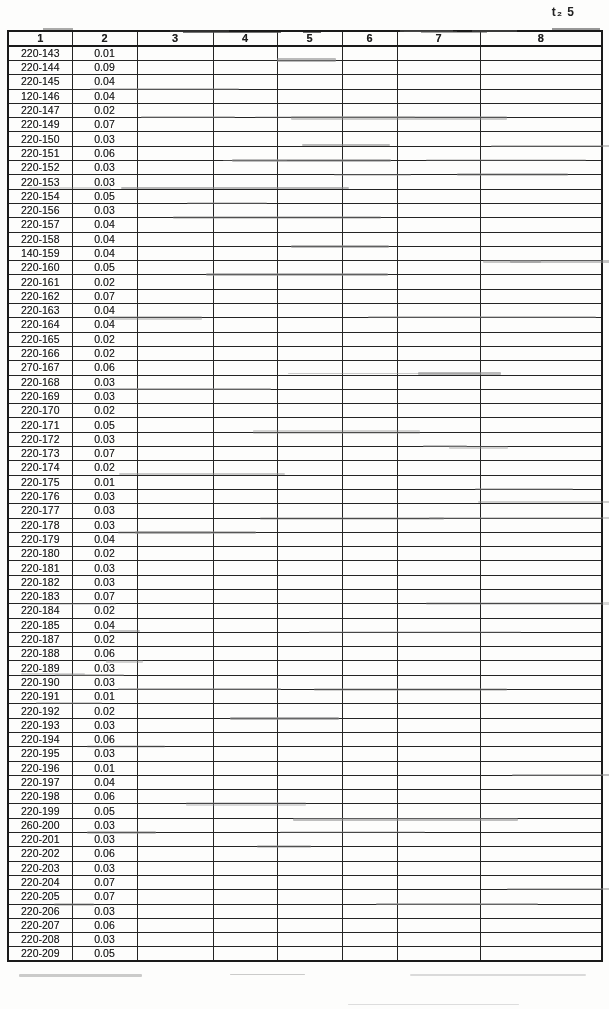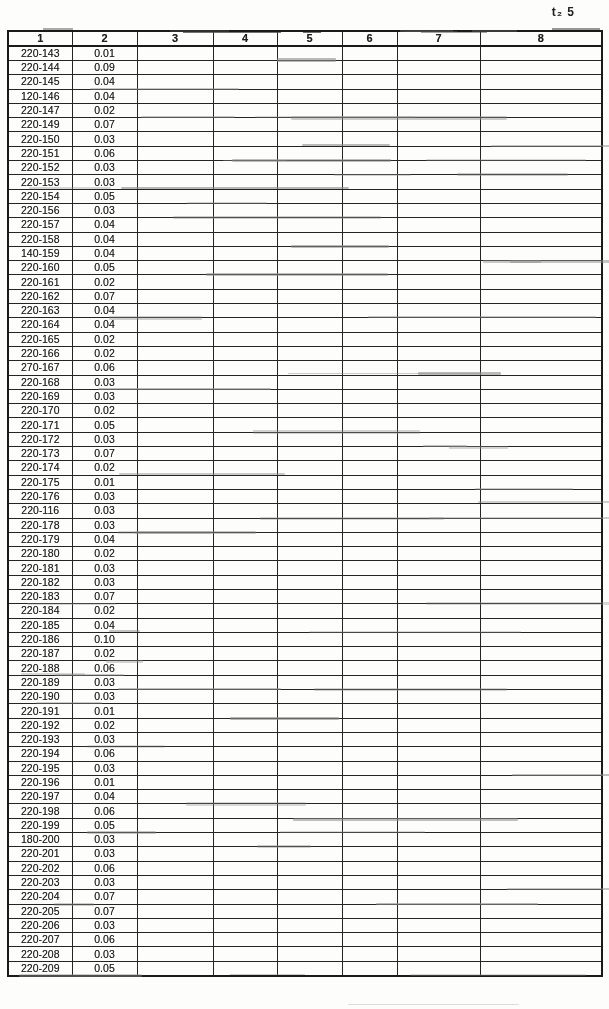--- a/index.html
+++ b/index.html
@@ -412,21 +412,21 @@
           <td>220-176</td>
           <td>0.03</td>
           <td></td>
           <td></td>
           <td></td>
           <td></td>
           <td></td>
           <td></td>
         </tr>
         <tr>
-          <td>220-116</td>
+          <td>220-177</td>
           <td>0.03</td>
           <td></td>
           <td></td>
           <td></td>
           <td></td>
           <td></td>
           <td></td>
         </tr>
         <tr>
           <td>220-178</td>
@@ -502,30 +502,20 @@
           <td>220-185</td>
           <td>0.04</td>
           <td></td>
           <td></td>
           <td></td>
           <td></td>
           <td></td>
           <td></td>
         </tr>
         <tr>
-          <td>220-186</td>
-          <td>0.10</td>
-          <td></td>
-          <td></td>
-          <td></td>
-          <td></td>
-          <td></td>
-          <td></td>
-        </tr>
-        <tr>
           <td>220-187</td>
           <td>0.02</td>
           <td></td>
           <td></td>
           <td></td>
           <td></td>
           <td></td>
           <td></td>
         </tr>
         <tr>
@@ -642,21 +632,21 @@
           <td>220-199</td>
           <td>0.05</td>
           <td></td>
           <td></td>
           <td></td>
           <td></td>
           <td></td>
           <td></td>
         </tr>
         <tr>
-          <td>180-200</td>
+          <td>260-200</td>
           <td>0.03</td>
           <td></td>
           <td></td>
           <td></td>
           <td></td>
           <td></td>
           <td></td>
         </tr>
         <tr>
           <td>220-201</td>

